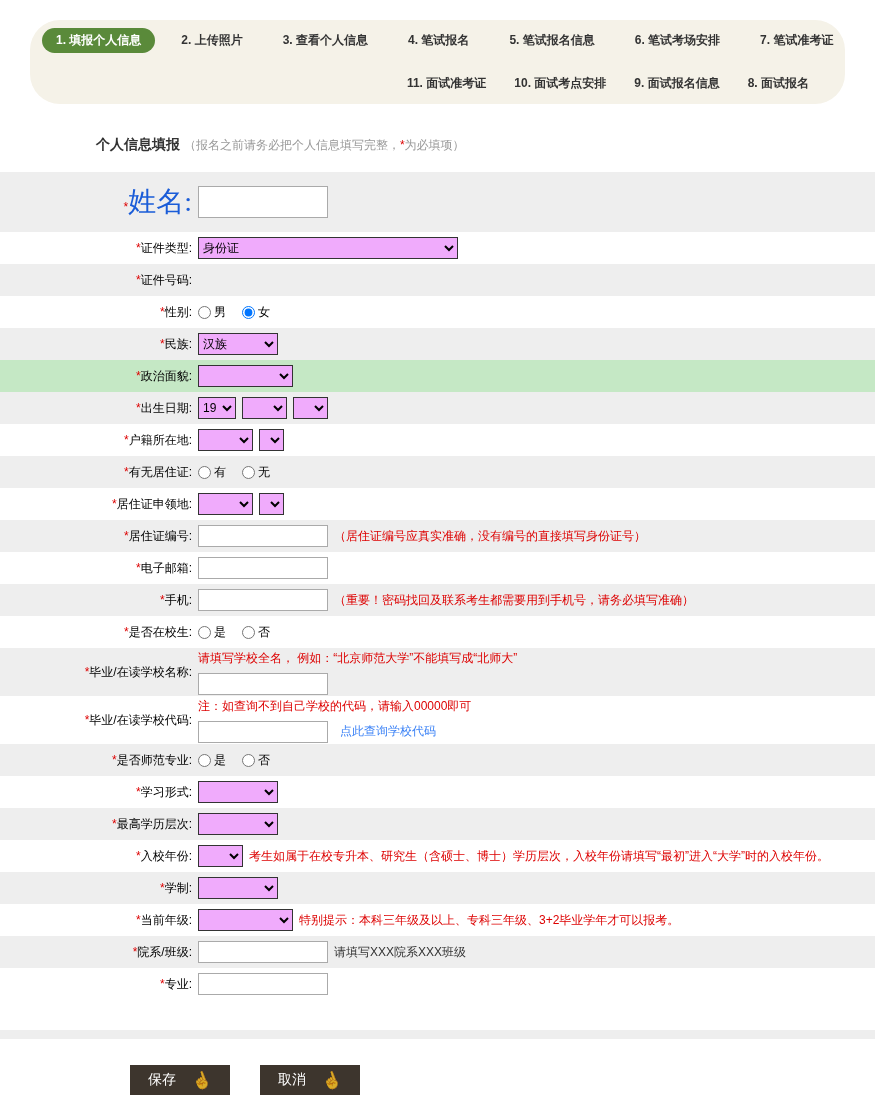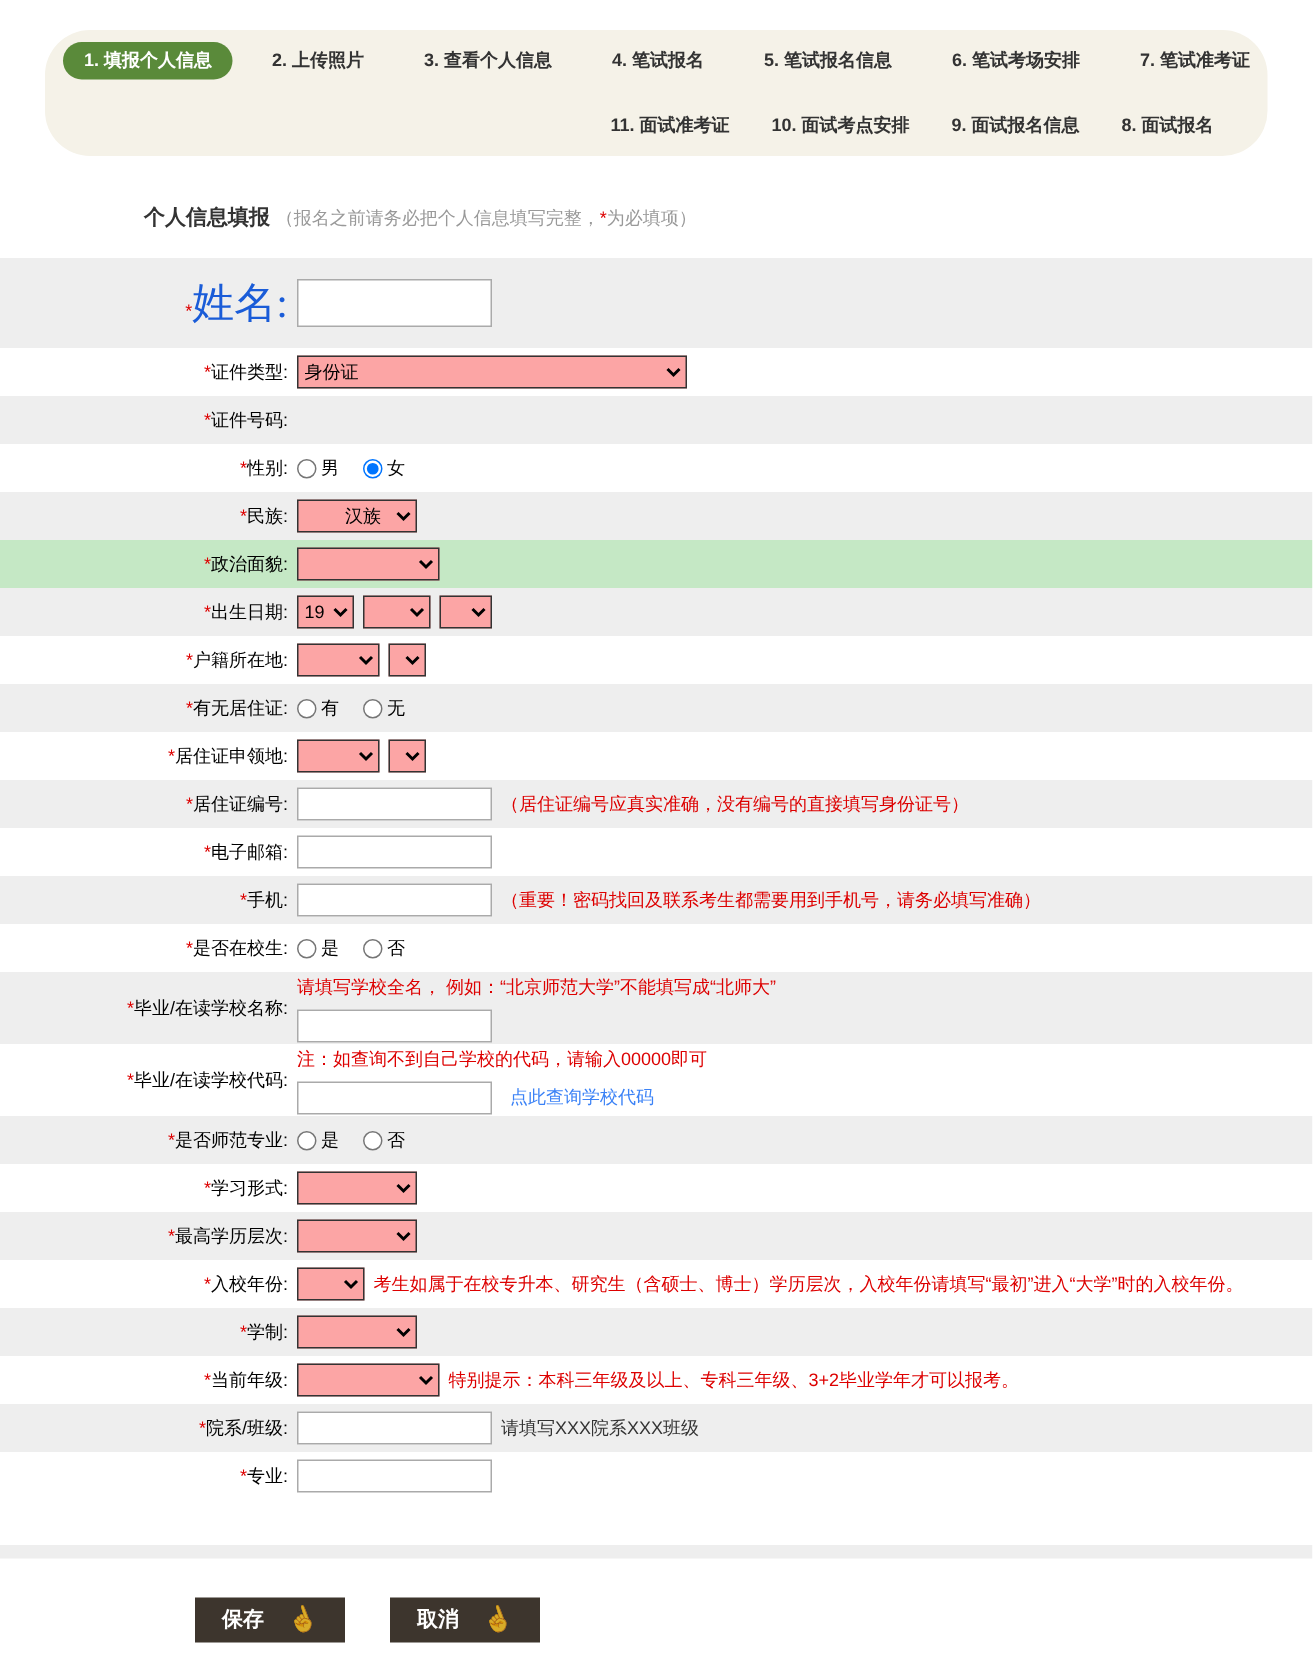--- a/index.html
+++ b/index.html
@@ -27,43 +27,43 @@
     .form-row.big { min-height: 60px; }
     .label-col { width: 198px; text-align: right; padding-right: 6px; font-size: 12px; }
     .label-col .ast { color: #d00; }
     .input-col { flex: 1; display: flex; align-items: center; gap: 6px; flex-wrap: wrap; }
     
     .name-label { font-size: 28px; color: #1a5cd8; font-family: SimSun, serif; }
     
     input[type=text] { height: 22px; border: 1px solid #aaa; padding: 0 4px; font-size: 12px; }
     input[type=text].w-name { width: 130px; height: 32px; }
     input[type=text].w130 { width: 130px; }
-    select { height: 22px; border: 1px solid #333; background: #fca5a5; font-size: 12px; }
+    select { height: 22px; border: 1px solid #333; background: #f0abfc; font-size: 12px; }
     select.w260 { width: 260px; }
-    select.w80 { width: 80px; padding-left: 27px; }
+    select.w80 { width: 80px; }
     select.w45 { width: 45px; }
     select.w55 { width: 55px; }
     select.w35 { width: 35px; }
     select.w38 { width: 38px; }
     select.w25 { width: 25px; }
     select.w95 { width: 95px; }
     
     .radio-wrap { display: flex; align-items: center; gap: 3px; margin-right: 10px; }
     .radio-wrap input { margin: 0; }
     
     .hint-red { color: #d00; font-size: 12px; }
     .hint-blue { color: #3b82f6; font-size: 12px; cursor: pointer; }
     .hint-gray { color: #333; font-size: 12px; }
     .hint-stack { display: flex; flex-direction: column; gap: 6px; align-items: flex-start; }
     .hint-stack-row2 { display: flex; align-items: center; gap: 12px; }
     
     .separator { height: 9px; background: #eee; margin-top: 30px; }
     
     .buttons { display: flex; gap: 30px; padding: 26px 0 40px 130px; }
-    .btn { background: #3d352d; color: #fff; border: none; width: 100px; height: 30px; font-size: 14px; font-weight: bold; cursor: pointer; display: flex; align-items: center; justify-content: center; gap: 16px; }
+    .btn { background: #3d352d; color: #fff; border: none; width: 100px; height: 30px; font-size: 14px; font-weight: normal; cursor: pointer; display: flex; align-items: center; justify-content: center; gap: 16px; }
     .btn .cursor-icon { font-size: 16px; opacity: 0.8; transform: rotate(-20deg); }
   </style>
 </head>
 <body>
 
 <div class="steps-container">
   <div class="steps-row1">
     <div class="step active">1. 填报个人信息</div>
     <div class="step">2. 上传照片</div>
     <div class="step">3. 查看个人信息</div>

